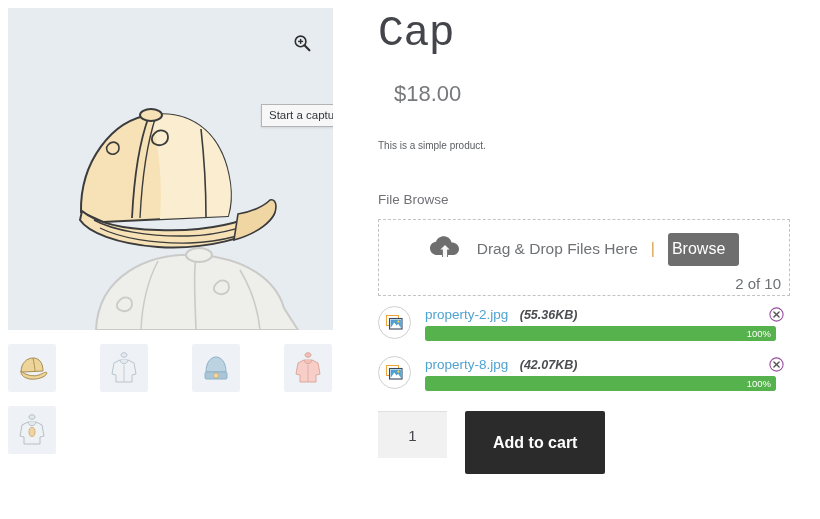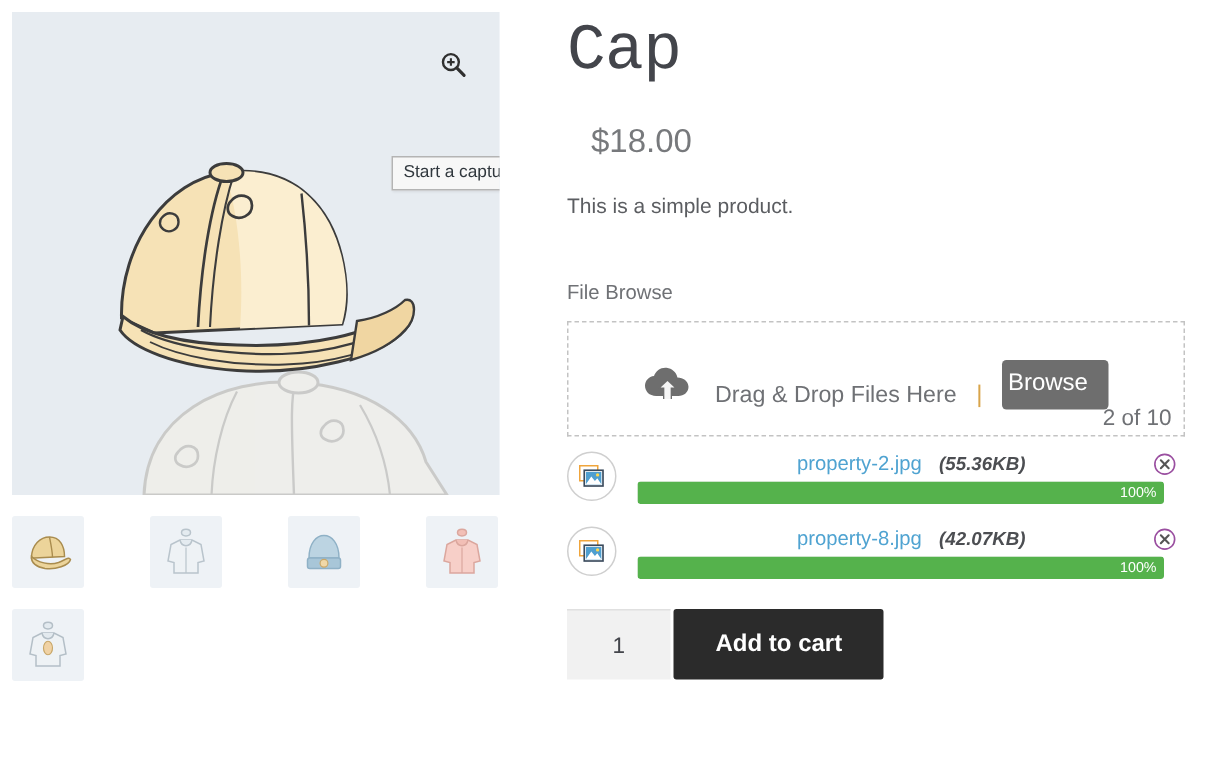--- a/index.html
+++ b/index.html
@@ -92,44 +92,44 @@
     letter-spacing: -0.4px;
     font-family: Liberation Mono, monospace;
   }
   #product-price {
     font-size: 22px;
     color: #77797c;
     margin: 24px 0 0 16px;
     font-weight: 400;
   }
   #product-desc {
-    font-size: 14px;
+    font-size: 10px;
     color: #5b5d61;
-    margin: 20px 0 0 0;
+    margin: 31px 0 0 0;
     line-height: 1.5;
   }
 
   
   #upload-label {
     font-size: 13.5px;
     color: #6f7175;
     margin: 39px 0 0 0;
   }
   #dropzone {
     margin-top: 12px;
     width: 412px;
     height: 77px;
     border: 1px dashed #c3c3c3;
     box-sizing: border-box;
     position: relative;
     background: #fff;
   }
   #dropzone-inner {
     display: flex;
-    align-items: flex-end;
+    align-items: center;
     justify-content: center;
     height: 58px;
     gap: 0px;
   }
   #cloud-icon { margin-right: 16px; display:block; }
   #dnd-text {
     font-size: 15.5px;
     color: #6f7175;
     font-weight: 400;
   }
@@ -176,21 +176,21 @@
     justify-content: center;
     flex: 0 0 auto;
     margin-top: 2px;
     background: #fff;
   }
   .file-body {
     flex: 1 1 auto;
     margin-left: 14px;
     padding-top: 1px;
   }
-  .file-meta { white-space: nowrap; text-align: center; }
+  .file-meta { white-space: nowrap; }
   .file-name {
     color: #4fa3d1;
     font-size: 13.5px;
     text-decoration: none;
     cursor: pointer;
   }
   .file-size {
     color: #4c4e52;
     font-size: 12.5px;
     font-style: italic;
@@ -239,28 +239,28 @@
     border: none;
     border-top: 1px solid #e0e0e0;
     text-align: center;
     font-size: 15px;
     color: #43454b;
     font-family: "Liberation Sans", sans-serif;
     box-sizing: border-box;
     outline: none;
   }
   #add-to-cart {
-    margin-left: 2px;
+    margin-left: 18px;
     background: #2b2b2b;
     color: #ffffff;
     border: none;
     font-size: 16px;
     font-weight: bold;
     padding: 0 28px;
-    height: 47px;
+    height: 63px;
     cursor: pointer;
     font-family: "Liberation Sans", sans-serif;
     border-radius: 2px;
   }
 </style>
 </head>
 <body>
 
 <div id="gallery">
 

